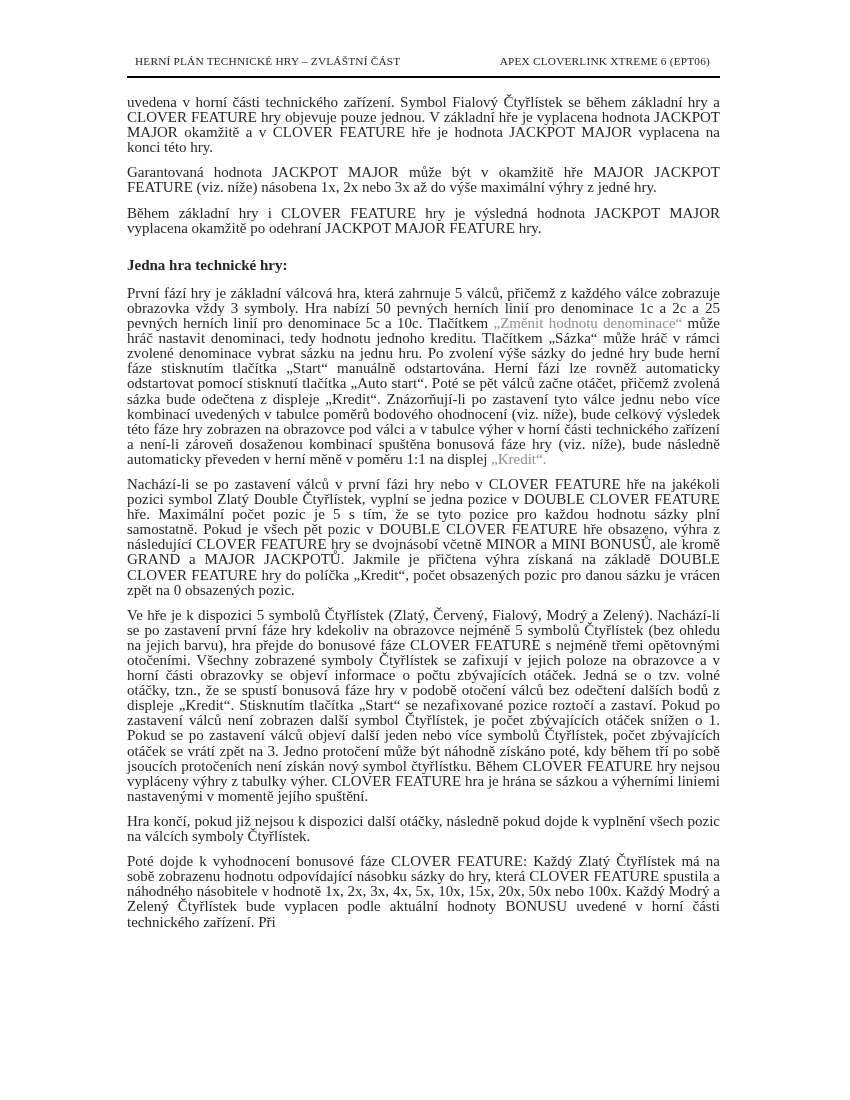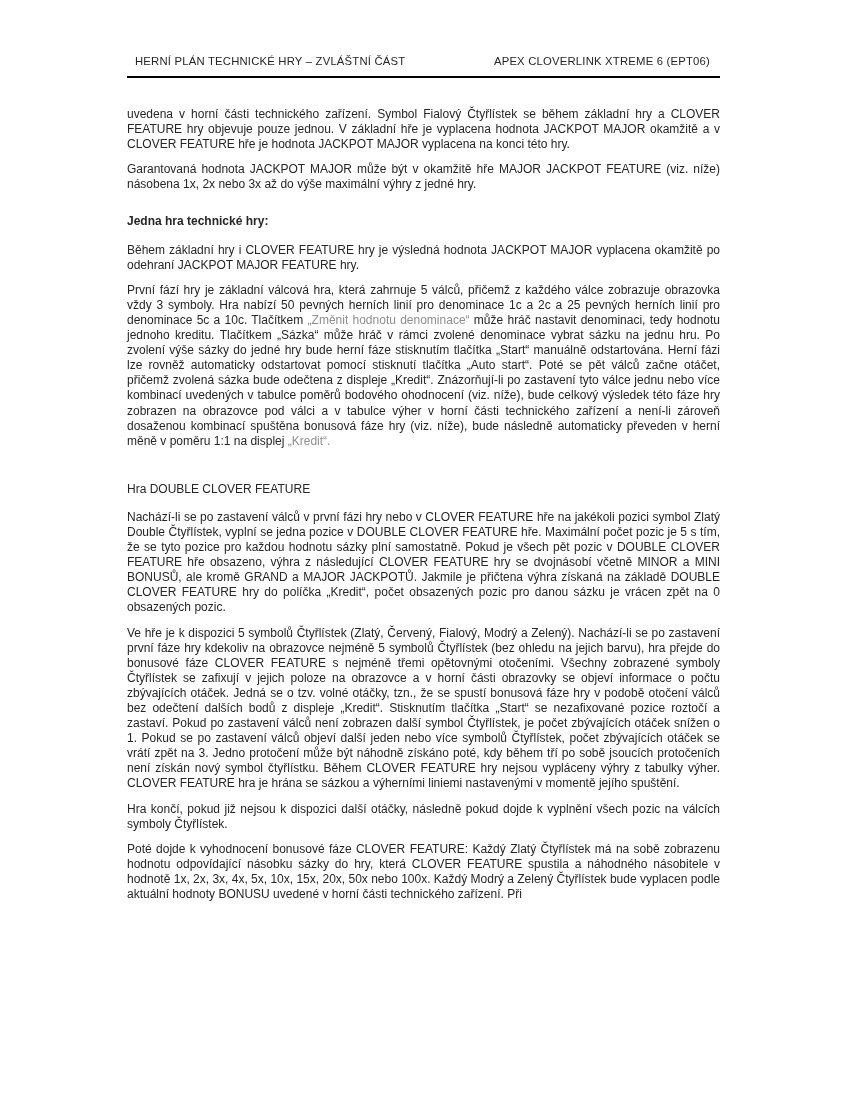--- a/index.html
+++ b/index.html
@@ -1,42 +1,42 @@
 <!DOCTYPE html>
 <html lang="cs" style="--text-color: #262626; --muted-color: #8e8e8e;"><head>
 <meta charset="utf-8">
 <style>
   html, body { margin: 0; padding: 0; background: #ffffff; }
   .page {
     position: relative;
     width: 850px;
     height: 984px;
     background: #ffffff;
-    font-family: Liberation Sans, sans-serif;
+    font-family: Liberation Serif, serif;
     color: var(--text-color, #262626);
     overflow: hidden;
   }
   .doc-header { position: absolute; left: 127px; width: 593px; top: 55px; }
   .doc-header-row {
     display: flex;
     justify-content: space-between;
     font-size: 11.3px;
     letter-spacing: 0.2px;
     padding: 0 10px 0 8px;
     white-space: nowrap;
   }
   .rule { height: 2px; background: #000000; }
   .doc-header .rule { margin-top: 9px; }
 
   .doc-body {
     position: absolute;
     left: 127px;
     width: 593px;
-    top: 107px;
-    font-size: 12px;
+    top: 95px;
+    font-size: 15px;
     line-height: 15.1px;
     text-align: justify;
   }
   p.block { margin: 0 0 10px 0; }
   p.bold-heading { font-weight: bold; margin-top: 22px; margin-bottom: 13px; text-align: left; }
   p.section-title { margin-top: 33px; margin-bottom: 13px; text-align: left; }
   .muted { color: var(--muted-color, #8e8e8e); }
 
   .doc-footer { position: absolute; left: 127px; width: 593px; top: 1024px; }
   .page-number { text-align: center; font-size: 12.5px; margin-top: 7px; }
@@ -50,24 +50,23 @@
     <div class="doc-header-row">
       <span>HERNÍ PLÁN TECHNICKÉ HRY – ZVLÁŠTNÍ ČÁST</span>
       <span>APEX CLOVERLINK XTREME 6 (EPT06)</span>
     </div>
     <div class="rule"></div>
   </header>
 
   <main class="doc-body">
       <p class="block paragraph"><span>uvedena v horní části technického zařízení. Symbol Fialový Čtyřlístek se během základní hry a CLOVER FEATURE hry objevuje pouze jednou. V základní hře je vyplacena hodnota JACKPOT MAJOR okamžitě a v CLOVER FEATURE hře je hodnota JACKPOT MAJOR vyplacena na konci této hry.</span></p>
       <p class="block paragraph"><span>Garantovaná hodnota JACKPOT MAJOR může být v okamžitě hře MAJOR JACKPOT FEATURE (viz. níže) násobena 1x, 2x nebo 3x až do výše maximální výhry z jedné hry.</span></p>
+      <p class="block paragraph"><span>Během základní hry i CLOVER FEATURE hry je výsledná hodnota JACKPOT MAJOR vyplacena okamžitě po odehraní JACKPOT MAJOR FEATURE hry.</span></p>
       <p class="block bold-heading"><span>Jedna hra technické hry:</span></p>
-      <p class="block paragraph"><span>Během základní hry i CLOVER FEATURE hry je výsledná hodnota JACKPOT MAJOR vyplacena okamžitě po odehraní JACKPOT MAJOR FEATURE hry.</span></p>
       <p class="block paragraph"><span>První fází hry je základní válcová hra, která zahrnuje 5 válců, přičemž z každého válce zobrazuje obrazovka vždy 3 symboly. Hra nabízí 50 pevných herních linií pro denominace 1c a 2c a 25 pevných herních linií pro denominace 5c a 10c. Tlačítkem </span><span class="muted">„Změnit hodnotu denominace“</span><span> může hráč nastavit denominaci, tedy hodnotu jednoho kreditu. Tlačítkem „Sázka“ může hráč v rámci zvolené denominace vybrat sázku na jednu hru. Po zvolení výše sázky do jedné hry bude herní fáze stisknutím tlačítka „Start“ manuálně odstartována. Herní fázi lze rovněž automaticky odstartovat pomocí stisknutí tlačítka „Auto start“. Poté se pět válců začne otáčet, přičemž zvolená sázka bude odečtena z displeje „Kredit“. Znázorňují-li po zastavení tyto válce jednu nebo více kombinací uvedených v tabulce poměrů bodového ohodnocení (viz. níže), bude celkový výsledek této fáze hry zobrazen na obrazovce pod válci a v tabulce výher v horní části technického zařízení a není-li zároveň dosaženou kombinací spuštěna bonusová fáze hry (viz. níže), bude následně automaticky převeden v herní měně v poměru 1:1 na displej </span><span class="muted">„Kredit“.</span></p>
-      <p class="block section-title"><span>Hra DOUBLE CLOVER FEATURE</span></p>
       <p class="block paragraph"><span>Nachází-li se po zastavení válců v první fázi hry nebo v CLOVER FEATURE hře na jakékoli pozici symbol Zlatý Double Čtyřlístek, vyplní se jedna pozice v DOUBLE CLOVER FEATURE hře. Maximální počet pozic je 5 s tím, že se tyto pozice pro každou hodnotu sázky plní samostatně. Pokud je všech pět pozic v DOUBLE CLOVER FEATURE hře obsazeno, výhra z následující CLOVER FEATURE hry se dvojnásobí včetně MINOR a MINI BONUSŮ, ale kromě GRAND a MAJOR JACKPOTŮ. Jakmile je přičtena výhra získaná na základě DOUBLE CLOVER FEATURE hry do políčka „Kredit“, počet obsazených pozic pro danou sázku je vrácen zpět na 0 obsazených pozic.</span></p>
       <p class="block paragraph"><span>Ve hře je k dispozici 5 symbolů Čtyřlístek (Zlatý, Červený, Fialový, Modrý a Zelený). Nachází-li se po zastavení první fáze hry kdekoliv na obrazovce nejméně 5 symbolů Čtyřlístek (bez ohledu na jejich barvu), hra přejde do bonusové fáze CLOVER FEATURE s nejméně třemi opětovnými otočeními. Všechny zobrazené symboly Čtyřlístek se zafixují v jejich poloze na obrazovce a v horní části obrazovky se objeví informace o počtu zbývajících otáček. Jedná se o tzv. volné otáčky, tzn., že se spustí bonusová fáze hry v podobě otočení válců bez odečtení dalších bodů z displeje „Kredit“. Stisknutím tlačítka „Start“ se nezafixované pozice roztočí a zastaví. Pokud po zastavení válců není zobrazen další symbol Čtyřlístek, je počet zbývajících otáček snížen o 1. Pokud se po zastavení válců objeví další jeden nebo více symbolů Čtyřlístek, počet zbývajících otáček se vrátí zpět na 3. Jedno protočení může být náhodně získáno poté, kdy během tří po sobě jsoucích protočeních není získán nový symbol čtyřlístku. Během CLOVER FEATURE hry nejsou vypláceny výhry z tabulky výher. CLOVER FEATURE hra je hrána se sázkou a výherními liniemi nastavenými v momentě jejího spuštění.</span></p>
       <p class="block paragraph"><span>Hra končí, pokud již nejsou k dispozici další otáčky, následně pokud dojde k vyplnění všech pozic na válcích symboly Čtyřlístek.</span></p>
       <p class="block paragraph"><span>Poté dojde k vyhodnocení bonusové fáze CLOVER FEATURE: Každý Zlatý Čtyřlístek má na sobě zobrazenu hodnotu odpovídající násobku sázky do hry, která CLOVER FEATURE spustila a náhodného násobitele v hodnotě 1x, 2x, 3x, 4x, 5x, 10x, 15x, 20x, 50x nebo 100x. Každý Modrý a Zelený Čtyřlístek bude vyplacen podle aktuální hodnoty BONUSU uvedené v horní části technického zařízení. Při</span></p>
     </main>
 
   <footer class="doc-footer">
     <div class="rule"></div>
     <div class="page-number">35</div>
   </footer>

